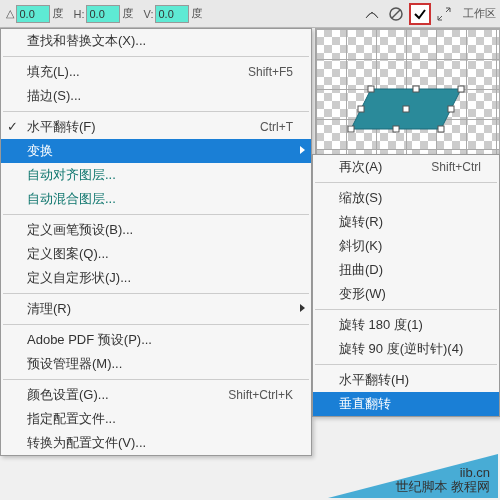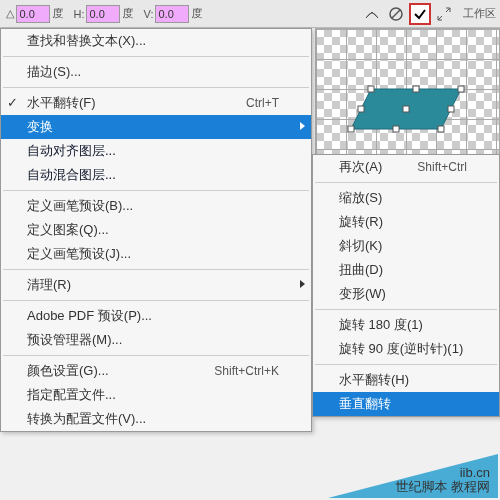--- a/index.html
+++ b/index.html
@@ -1,37 +1,37 @@
 <!DOCTYPE html>
 <html><head>
 <meta charset="utf-8">
 <style>
 *{box-sizing:border-box;margin:0;padding:0;font-family:"Microsoft YaHei",SimSun,sans-serif;font-size:13px;color:#333}
 body{background:#f0f0f0;width:500px;height:500px;overflow:hidden;position:relative}
 .toolbar{height:28px;background:#e8e8e8;border-bottom:1px solid #bbb;display:flex;align-items:center;padding:0 4px;gap:2px}
 .tb-lbl{font-size:11px;color:#555;margin-left:2px}
-.tb-inp{width:34px;height:18px;font-size:11px;border:1px solid #999;background:#f0abfc;padding:0 2px}
+.tb-inp{width:34px;height:18px;font-size:11px;border:1px solid #999;background:#5eead4;padding:0 2px}
 .tb-un{font-size:11px;color:#555;margin-right:6px}
 .tb-ico{width:22px;height:22px;display:flex;align-items:center;justify-content:center;border:1px solid transparent;cursor:pointer}
 .tb-ico.boxed{border:2px solid #c33;background:#fff}
 .tb-gap{flex:1}
 .workarea{position:absolute;top:28px;right:0;width:185px;height:140px;background:#fff;border:1px solid #aaa}
 .checker{position:absolute;inset:0;background-image:linear-gradient(45deg,#ccc 25%,transparent 25%),linear-gradient(-45deg,#ccc 25%,transparent 25%),linear-gradient(45deg,transparent 75%,#ccc 75%),linear-gradient(-45deg,transparent 75%,#ccc 75%);background-size:16px 16px;background-position:0 0,0 8px,8px -8px,-8px 0}
 .gridlines{position:absolute;inset:0;background-image:linear-gradient(to right,#aaa 1px,transparent 1px),linear-gradient(to bottom,#aaa 1px,transparent 1px);background-size:30px 30px}
 .shape{position:absolute;top:55px;left:30px;width:120px;height:50px}
 .para{fill:#2a8a9a;stroke:#1a6a7a;stroke-width:1}
 .hnd{fill:#fff;stroke:#555}
 .menu1{position:absolute;top:28px;left:0;width:312px;background:#f6f6f6;border:1px solid #999;box-shadow:2px 2px 4px rgba(0,0,0,.2)}
 .menu2{position:absolute;top:154px;left:312px;width:188px;background:#f6f6f6;border:1px solid #999;box-shadow:2px 2px 4px rgba(0,0,0,.2)}
-.mi{height:24px;display:flex;align-items:center;padding:0 32px 0 26px;cursor:default;position:relative;white-space:nowrap}
+.mi{height:24px;display:flex;align-items:center;padding:0 18px 0 26px;cursor:default;position:relative;white-space:nowrap}
 .mi .lab{flex:1}
 .mi .sc{color:#555;font-size:12px}
 .mi.hl{background:#1a7fd6;color:#fff}
 .mi.hl .lab,.mi.hl .sc{color:#fff}
-.mi.dis .lab,.mi.dis .sc{color:#0f172a}
+.mi.dis .lab,.mi.dis .sc{color:#0f766e}
 .mi .chk{position:absolute;left:6px;top:4px;font-size:13px}
 .mi .arr{position:absolute;right:6px;top:7px;border-left:5px solid #333;border-top:4px solid transparent;border-bottom:4px solid transparent}
 .mi.hl .arr{border-left-color:#fff}
 .sep{height:1px;background:#ccc;margin:3px 2px}
 .wm{position:absolute;right:2px;bottom:2px;width:170px;height:44px;display:flex;align-items:flex-end;justify-content:flex-end;pointer-events:none}
 .wm-tri{position:absolute;right:0;bottom:0;border-right:170px solid #2aa0d0;border-top:44px solid transparent;opacity:.85}
 .wm-t{position:absolute;right:8px;bottom:4px;color:#fff;font-size:12px;text-align:right;line-height:14px}
 </style>
 </head>
 <body>
@@ -87,20 +87,24 @@
     <rect class="hnd" x="57" y="22" width="6" height="6"></rect>
   </svg>
 </div>
 
 <div class="menu1">
   <div class="mi">
       <span class="lab">查找和替换文本(X)...</span>
     </div>
   <div class="sep"></div>
   <div class="mi">
+      <span class="lab">填充(L)...</span>
+      <span class="sc">Shift+F5</span>
+    </div>
+  <div class="mi">
       <span class="lab">描边(S)...</span>
     </div>
   <div class="sep"></div>
   <div class="mi">
       <span class="chk">✓</span>
       <span class="lab">水平翻转(F)</span>
       <span class="sc">Ctrl+T</span>
     </div>
   <div class="mi hl">
       <span class="lab">变换</span>
@@ -113,21 +117,21 @@
       <span class="lab">自动混合图层...</span>
     </div>
   <div class="sep"></div>
   <div class="mi">
       <span class="lab">定义画笔预设(B)...</span>
     </div>
   <div class="mi">
       <span class="lab">定义图案(Q)...</span>
     </div>
   <div class="mi">
-      <span class="lab">定义画笔预设(J)...</span>
+      <span class="lab">定义自定形状(J)...</span>
     </div>
   <div class="sep"></div>
   <div class="mi">
       <span class="lab">清理(R)</span>
       <span class="arr"></span>
     </div>
   <div class="sep"></div>
   <div class="mi">
       <span class="lab">Adobe PDF 预设(P)...</span>
     </div>
@@ -166,21 +170,21 @@
       <span class="lab">扭曲(D)</span>
     </div>
   <div class="mi">
       <span class="lab">变形(W)</span>
     </div>
   <div class="sep"></div>
   <div class="mi">
       <span class="lab">旋转 180 度(1)</span>
     </div>
   <div class="mi">
-      <span class="lab">旋转 90 度(逆时针)(1)</span>
+      <span class="lab">旋转 90 度(逆时针)(4)</span>
     </div>
   <div class="sep"></div>
   <div class="mi">
       <span class="lab">水平翻转(H)</span>
     </div>
   <div class="mi hl">
       <span class="lab">垂直翻转</span>
     </div>
 </div>
 

